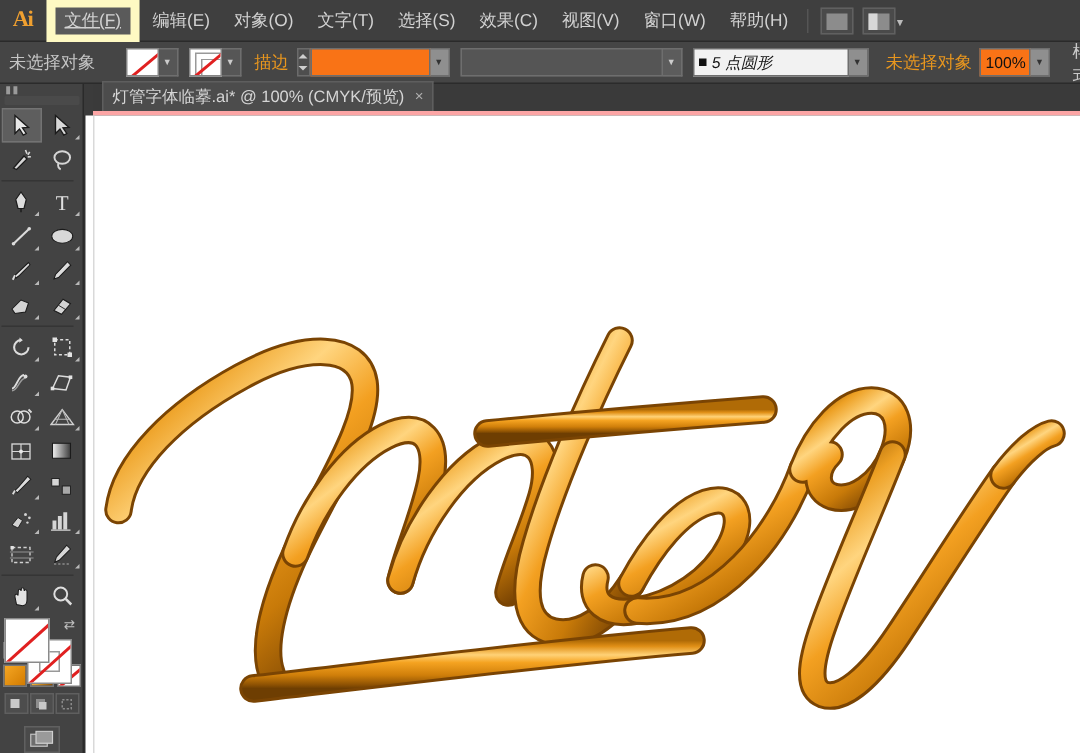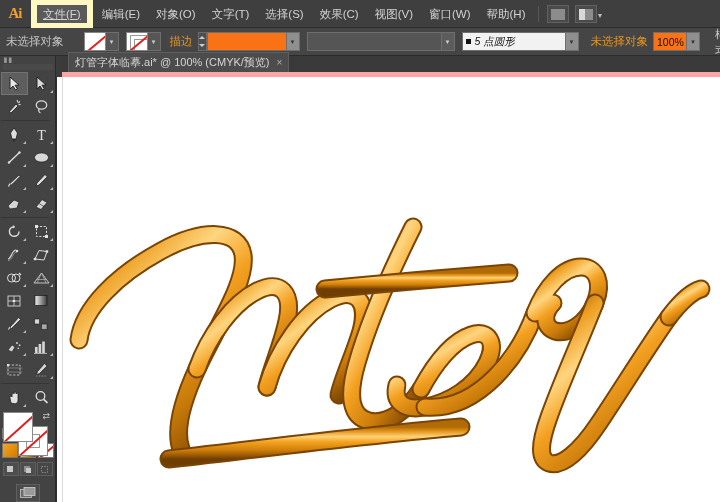--- a/index.html
+++ b/index.html
@@ -88,21 +88,21 @@
   .opacity-label { color:#e8961e; font-size:11.5px; margin:0 5px; white-space:nowrap; }
   .opacity-val { width:34px; justify-content:flex-start; }
   .style-label { color:#c9c9c9; font-size:11.5px; margin:0 4px 0 8px; }
   .style-swatch { width:19px; height:19px; background:#d8d8d8; border:1px solid #777; }
   .dot-marker { width:5px; height:5px; background:#111; margin-right:4px; }
 
   
   .tabbar {
     position:absolute; left:62px; top:56px; width:658px; height:21px;
     background:#3a3a3a; display:flex; align-items:flex-end;
-    border-bottom:5px solid #fca5a5;
+    border-bottom:3px solid #fca5a5;
   }
   .doc-tab {
     height:20px; background:#4c4c4c; border:1px solid #5e5e5e; border-bottom:none;
     display:flex; align-items:center; padding:0 6px; margin-left:6px;
     color:#d5d5d5; font-size:11px; white-space:nowrap;
   }
   .tab-close { margin-left:7px; font-size:10px; color:#b0b0b0; }
 
   
   .toolbar {

